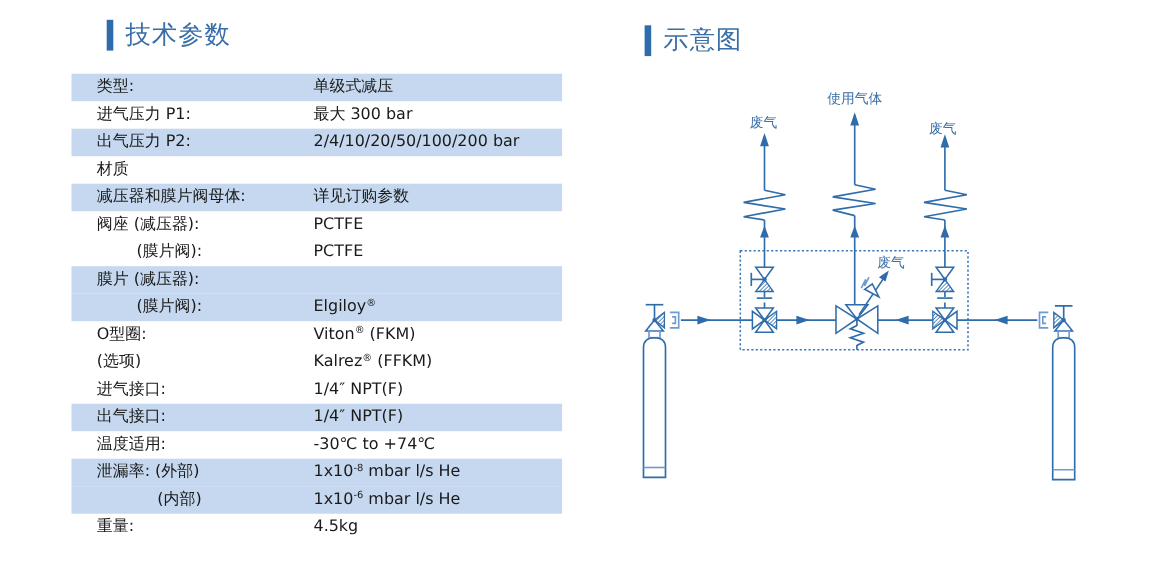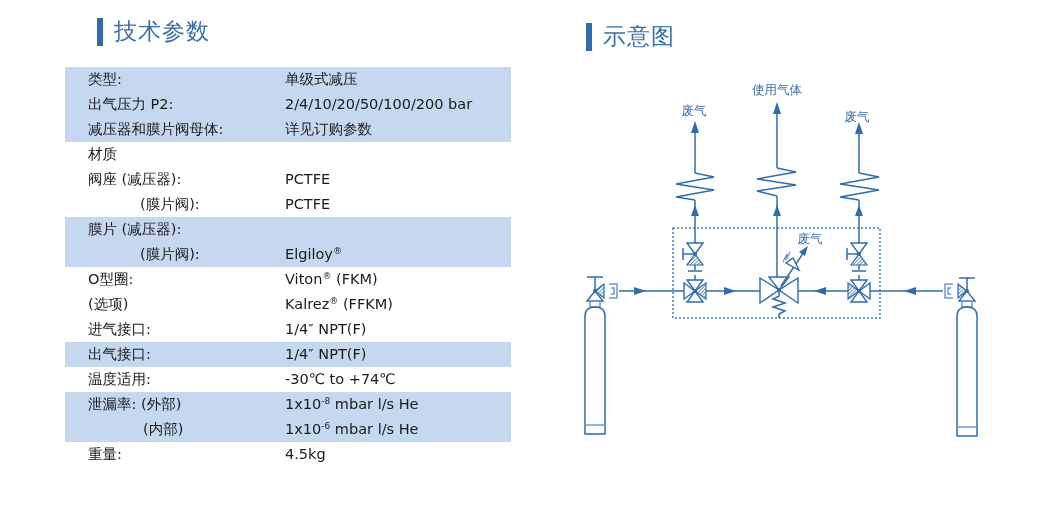--- a/index.html
+++ b/index.html
@@ -19,21 +19,21 @@
   #title-left { left:61px; top:16px;padding-left:36px; }
   #title-right { left:567px; top:21px;padding-left:19px; }
 
   .spec-table { position:absolute; left:65px; top:67px; width:446px; }
   .spec-row {
     position:relative; height:25px; font-size:14.5px; line-height:24.45px;
     white-space:nowrap;
   }
   .spec-row.shaded { background:#c5d8ef; }
   .spec-row .lbl { position:absolute; left:23px; top:0; }
-  .spec-row .lbl.indent1 { left:75px;text-align:right; }
+  .spec-row .lbl.indent1 { left:59px;text-align:right; }
   .spec-row .lbl.indent2 { left:78px; }
   .spec-row .val { position:absolute; left:220px; top:0; }
   .spec-row .val sup { font-size:9px; vertical-align:0; position:relative; top:-5px; }
 
   #diagram { position:absolute; left:0; top:0; width:1064px; height:524px; }
   .dlabel { font-size:12.5px; fill:#3a6ea6; font-family:"DejaVu Sans","Liberation Sans",sans-serif; }
   .ln { stroke:#2f6cab; stroke-width:1.5; fill:none; }
   .lnl { stroke:#6e9bd0; stroke-width:1.5; fill:none; }
   .fill { fill:#2f6cab; stroke:none; }
   .tri { stroke:#2f6cab; stroke-width:1.4; fill:#ffffff; }
@@ -46,31 +46,35 @@
 <div class="section-title" id="title-left">
   <span class="bar"></span>
   <span>技术参数</span>
 </div>
 
 <div class="spec-table" id="spec-table">
     <div class="spec-row shaded">
     <span class="lbl">类型:</span>
     <span class="val"><span>单级式减压</span><sup></sup><span></span></span>
   </div>
+    <div class="spec-row">
+    <span class="lbl">进气压力 P1:</span>
+    <span class="val"><span>最大 300 bar</span><sup></sup><span></span></span>
+  </div>
     <div class="spec-row shaded">
     <span class="lbl">出气压力 P2:</span>
     <span class="val"><span>2/4/10/20/50/100/200 bar</span><sup></sup><span></span></span>
   </div>
+    <div class="spec-row">
+    <span class="lbl">材质</span>
+    <span class="val"><span></span><sup></sup><span></span></span>
+  </div>
     <div class="spec-row shaded">
     <span class="lbl">减压器和膜片阀母体:</span>
     <span class="val"><span>详见订购参数</span><sup></sup><span></span></span>
-  </div>
-    <div class="spec-row">
-    <span class="lbl">材质</span>
-    <span class="val"><span></span><sup></sup><span></span></span>
   </div>
     <div class="spec-row">
     <span class="lbl">阀座 (减压器):</span>
     <span class="val"><span>PCTFE</span><sup></sup><span></span></span>
   </div>
     <div class="spec-row">
     <span class="lbl indent1">(膜片阀):</span>
     <span class="val"><span>PCTFE</span><sup></sup><span></span></span>
   </div>
     <div class="spec-row shaded">

